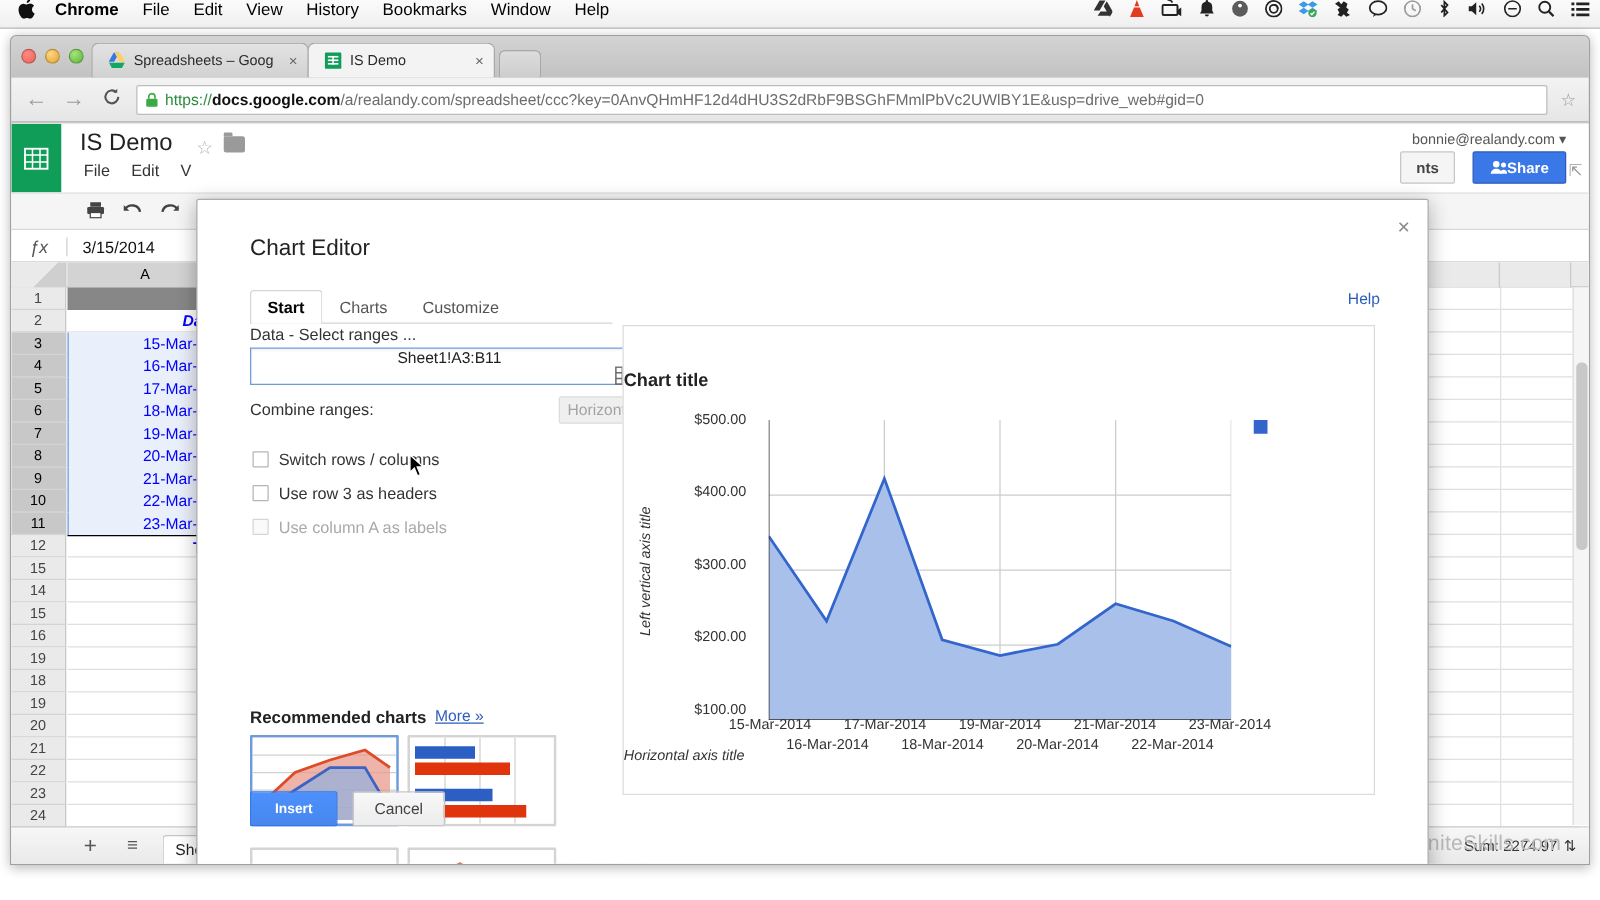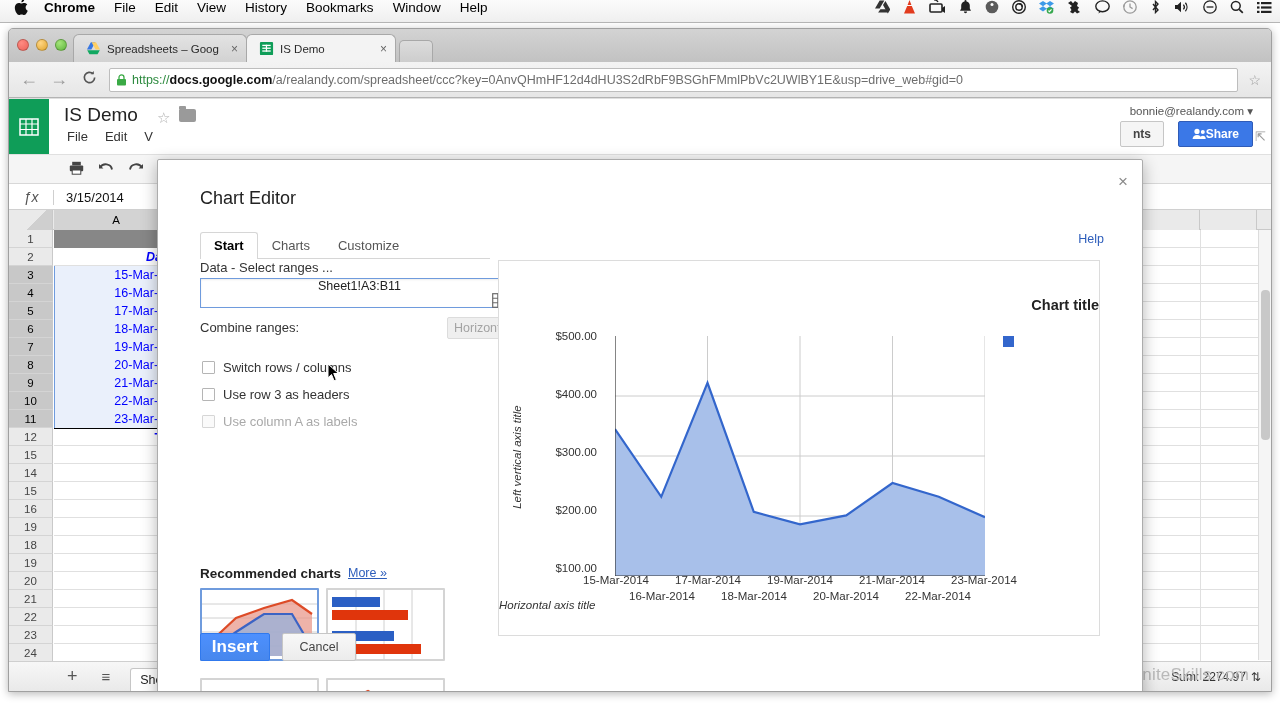--- a/index.html
+++ b/index.html
@@ -200,36 +200,36 @@
 
   .thumb {
     position: absolute; width: 119px; height: 73px; background: #fff;
     border: 2px solid #d4d4d4; border-radius: 1px; overflow: hidden;
   }
   .thumb.selected { border-color: #6f9bdd; box-shadow: 0 0 0 1px #6f9bdd inset; }
 
   .btn-primary {
     position: absolute; left: 42px; top: 473px; width: 70px; height: 28px;
     background: linear-gradient(to bottom,#4d90fe,#4787ed); border: 1px solid #3079ed;
-    border-radius: 2px; color: #fff; font-size: 17px; font-weight: bold;
+    border-radius: 2px; color: #fff; font-size: 11px; font-weight: bold;
     display: flex; align-items: center; justify-content: center;
   }
   .btn-default {
     position: absolute; left: 124px; top: 473px; width: 74px; height: 28px;
     background: linear-gradient(to bottom,#f8f8f8,#ececec); border: 1px solid #c6c6c6;
     border-radius: 2px; color: #444; font-size: 12.5px;
     display: flex; align-items: center; justify-content: center;
   }
 
   .preview {
     position: absolute; left: 340px; top: 100px; width: 602px; height: 376px;
     background: #fff; border: 1px solid #dcdcdc;
   }
   .chart-title {
-    position: absolute; left: 0; right: 0; top: 36px; text-align: right;
+    position: absolute; left: 0; right: 0; top: 36px; text-align: left;
     font-size: 14.5px; font-weight: bold; color: #222;
   }
   .yaxis-title {
     position: absolute; left: 18px; top: 190px; transform: rotate(-90deg) translate(-50%,0);
     transform-origin: left center; font-size: 11.5px; font-style: italic; color: #333;
     white-space: nowrap;
   }
   .xaxis-title {
     position: absolute; left: 0; right: 0; bottom: 24px; text-align: left;
     font-size: 11.5px; font-style: italic; color: #333;

